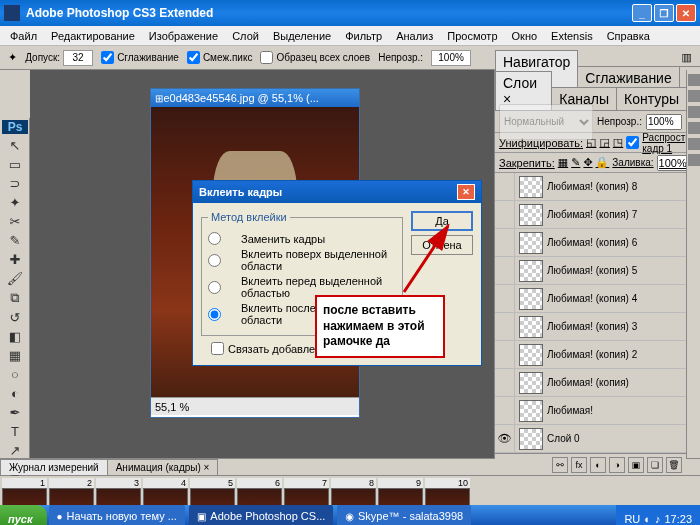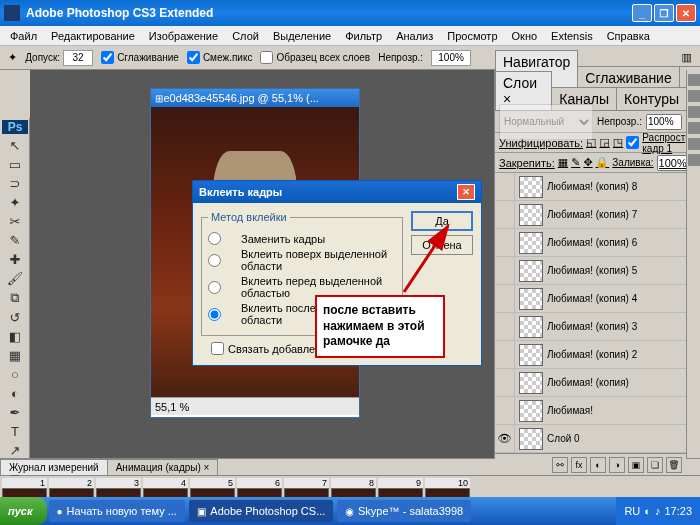--- a/index.html
+++ b/index.html
@@ -62,21 +62,21 @@
 .layerfoot .ic{width:16px;height:16px;border:1px solid #888;display:flex;align-items:center;justify-content:center;font-size:9px;}
 .animpanel{height:68px;background:#d4d0c8;border-top:1px solid #888;}
 .animpanel .tabrow2{display:flex;height:17px;border-bottom:1px solid #888;}
 .animpanel .tabrow2 .tab{padding:2px 8px;font-size:10px;background:#e8e8e8;border:1px solid #888;border-bottom:none;margin-right:-1px;}
 .animpanel .tabrow2 .tab.active{background:#d4d0c8;}
 .frames{display:flex;padding:2px;gap:2px;overflow-x:hidden;}
 .frame{width:45px;}
 .frame .fthumb{height:34px;background:linear-gradient(to bottom,#3a1810,#6b2410);border:1px solid #666;position:relative;}
 .frame .fnum{font-size:9px;text-align:right;background:#e8e8e8;padding:0 2px;}
 .frame .fdelay{font-size:9px;text-align:center;padding:1px 0;}
-.taskbar{position:absolute;bottom:0;left:0;right:0;height:28px;background:linear-gradient(to bottom,#3a8fe6,#1455b8);display:flex;align-items:center;}
+.taskbar{position:absolute;bottom:0;left:0;right:0;height:20px;background:linear-gradient(to bottom,#3a8fe6,#1455b8);display:flex;}
 .startbtn{height:28px;padding:0 14px 0 8px;background:linear-gradient(to bottom,#5ab848,#2a8a1a);color:#fff;font-weight:bold;font-style:italic;display:flex;align-items:center;border-radius:0 10px 10px 0;}
 .taskbtn{height:22px;margin:0 2px;padding:0 8px;background:#2a6cc8;color:#fff;display:flex;align-items:center;gap:4px;font-size:10px;border-radius:2px;max-width:150px;overflow:hidden;white-space:nowrap;}
 .taskbtn.active{background:#1a4a98;}
 .tray{margin-left:auto;height:28px;background:#1a6cd8;display:flex;align-items:center;padding:0 8px;gap:4px;color:#fff;font-size:10px;}
 .sml{font-size:10px;}
 .dockright{width:14px;background:#d4d0c8;display:flex;flex-direction:column;align-items:center;padding-top:4px;gap:4px;border-left:1px solid #888;}
 .dockright .dic{width:12px;height:12px;background:#888;}
 </style>
 </head>
 <body>

